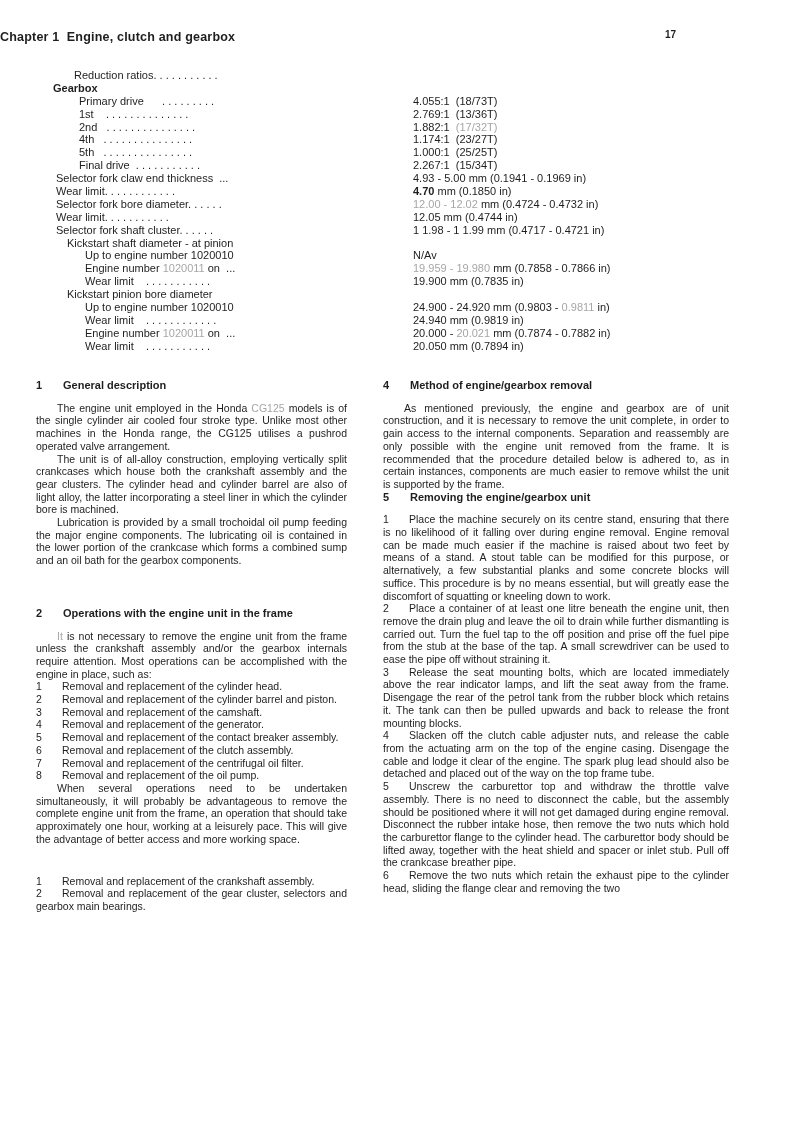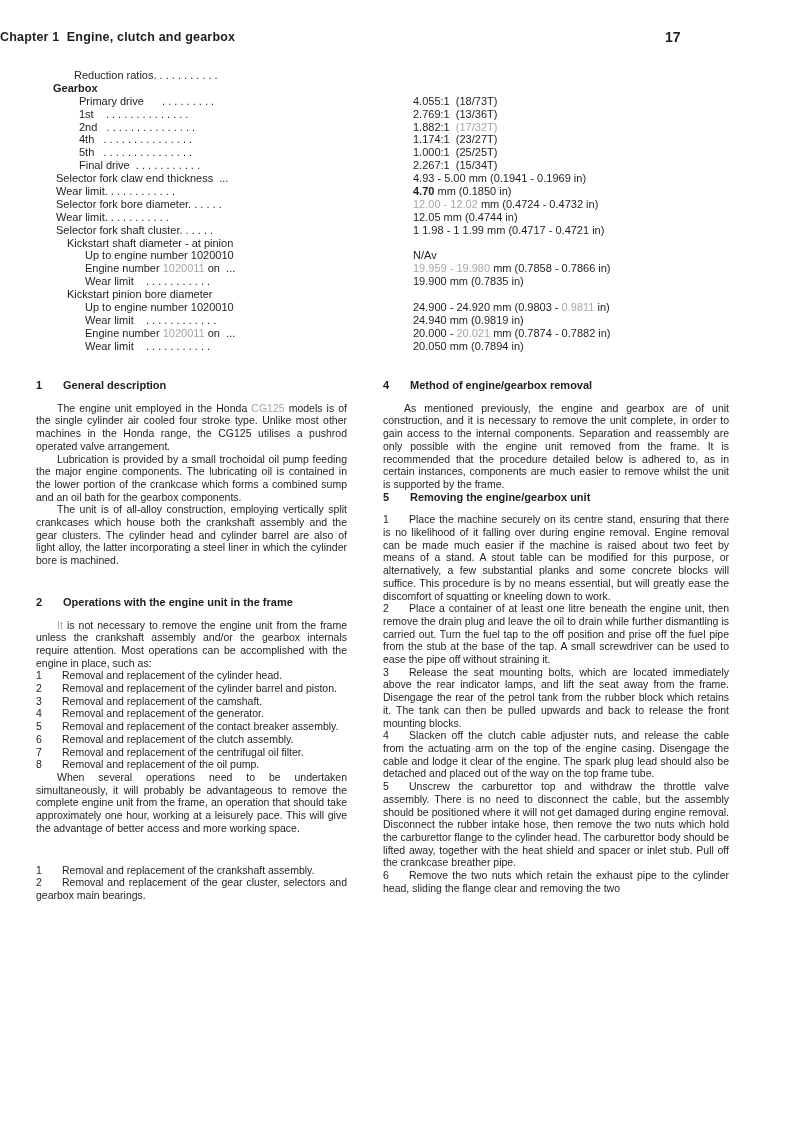--- a/index.html
+++ b/index.html
@@ -2,21 +2,21 @@
 <html><head>
 <meta charset="utf-8">
 <style>
   html,body{margin:0;padding:0;}
   body{background:#e8e8e8;}
   .page{position:relative;width:794px;height:1122px;background:#ffffff;
         font-family:"Liberation Sans",sans-serif;color:#1e1e1e;overflow:hidden;}
   
   .chapter-header{position:absolute;top:30px;left:0;width:100%;text-align:left;
         font-weight:bold;font-size:12.5px;letter-spacing:.2px;}
-  .page-number{position:absolute;top:29px;left:665px;font-weight:bold;font-size:14px;}
+  .page-number{position:absolute;top:29px;left:665px;font-weight:bold;font-size:10px;}
   
   .specs{position:absolute;left:53px;top:69px;width:710px;font-size:11px;}
   .spec-row{position:relative;height:12.9px;line-height:12.9px;white-space:nowrap;}
   .spec-label{display:inline-block;}
   .ind0{padding-left:0;}
   .ind1{padding-left:3px;}
   .ind2{padding-left:21px;}
   .ind3{padding-left:26px;}
   .ind4{padding-left:14px;}
   .ind5{padding-left:32px;}
@@ -27,21 +27,21 @@
   .column{position:absolute;top:379px;font-size:10.5px;line-height:12.7px;
           text-align:justify;}
   .col-left{left:36px;width:311px;}
   .col-right{left:383px;width:346px;}
   section{display:block;}
   .sec-head{font-weight:bold;font-size:11px;margin:0 0 10px 0;text-align:left;}
   .sec-num{display:inline-block;min-width:27px;}
   .column p{margin:0;}
   p.ind{text-indent:21px;}
   p.li .num{display:inline-block;min-width:26px;}
-  .col-left section:nth-of-type(2){margin-top:29px;}
+  .col-left section:nth-of-type(2){margin-top:40px;}
   .col-left section:nth-of-type(3){margin-top:29px;}
   .col-right section:nth-of-type(2){}
 </style>
 </head>
 <body>
 
 <div class="page">
   <div class="chapter-header">Chapter 1&nbsp;&nbsp;Engine, clutch and gearbox</div>
   <div class="page-number">17</div>
   <div class="specs">
@@ -65,22 +65,22 @@
       <div class="spec-row"><span class="spec-label ind4"><span>Kickstart pinion bore diameter</span></span></div>
       <div class="spec-row"><span class="spec-label ind5"><span>Up to engine number 1020010</span></span><span class="spec-value"><span>24.900 - 24.920 mm (0.9803 - </span><span class="faded">0.9811</span><span> in)</span></span></div>
       <div class="spec-row"><span class="spec-label ind5"><span>Wear limit&nbsp;&nbsp;&nbsp;&nbsp;. . . . . . . . . . . .</span></span><span class="spec-value"><span>24.940 mm (0.9819 in)</span></span></div>
       <div class="spec-row"><span class="spec-label ind5"><span>Engine number </span><span class="faded">1020011</span><span> on&nbsp;&nbsp;...</span></span><span class="spec-value"><span>20.000 - </span><span class="faded">20.021</span><span> mm (0.7874 - 0.7882 in)</span></span></div>
       <div class="spec-row"><span class="spec-label ind5"><span>Wear limit&nbsp;&nbsp;&nbsp;&nbsp;. . . . . . . . . . .</span></span><span class="spec-value"><span>20.050 mm (0.7894 in)</span></span></div>
     </div>
   <div class="column col-left">
       <section>
         <div class="sec-head"><span class="sec-num">1</span><span>General description</span></div>
         <p class="ind"><span>The engine unit employed in the Honda </span><span class="faded">CG125</span><span> models is of the single cylinder air cooled four stroke type. Unlike most other machines in the Honda range, the CG125 utilises a pushrod operated valve arrangement.</span></p>
+        <p class="ind"><span>The unit is of all-alloy construction, employing vertically split crankcases which house both the crankshaft assembly and the gear clusters. The cylinder head and cylinder barrel are also of light alloy, the latter incorporating a steel liner in which the cylinder bore is machined.</span></p>
         <p class="ind"><span>Lubrication is provided by a small trochoidal oil pump feeding the major engine components. The lubricating oil is contained in the lower portion of the crankcase which forms a combined sump and an oil bath for the gearbox components.</span></p>
-        <p class="ind"><span>The unit is of all-alloy construction, employing vertically split crankcases which house both the crankshaft assembly and the gear clusters. The cylinder head and cylinder barrel are also of light alloy, the latter incorporating a steel liner in which the cylinder bore is machined.</span></p>
       </section>
       <section>
         <div class="sec-head"><span class="sec-num">2</span><span>Operations with the engine unit in the frame</span></div>
         <p class="ind"><span class="faded">It</span><span> is not necessary to remove the engine unit from the frame unless the crankshaft assembly and/or the gearbox internals require attention. Most operations can be accomplished with the engine in place, such as:</span></p>
         <p class="li"><span class="num">1</span><span>Removal and replacement of the cylinder head.</span></p>
         <p class="li"><span class="num">2</span><span>Removal and replacement of the cylinder barrel and piston.</span></p>
         <p class="li"><span class="num">3</span><span>Removal and replacement of the camshaft.</span></p>
         <p class="li"><span class="num">4</span><span>Removal and replacement of the generator.</span></p>
         <p class="li"><span class="num">5</span><span>Removal and replacement of the contact breaker assembly.</span></p>
         <p class="li"><span class="num">6</span><span>Removal and replacement of the clutch assembly.</span></p>

